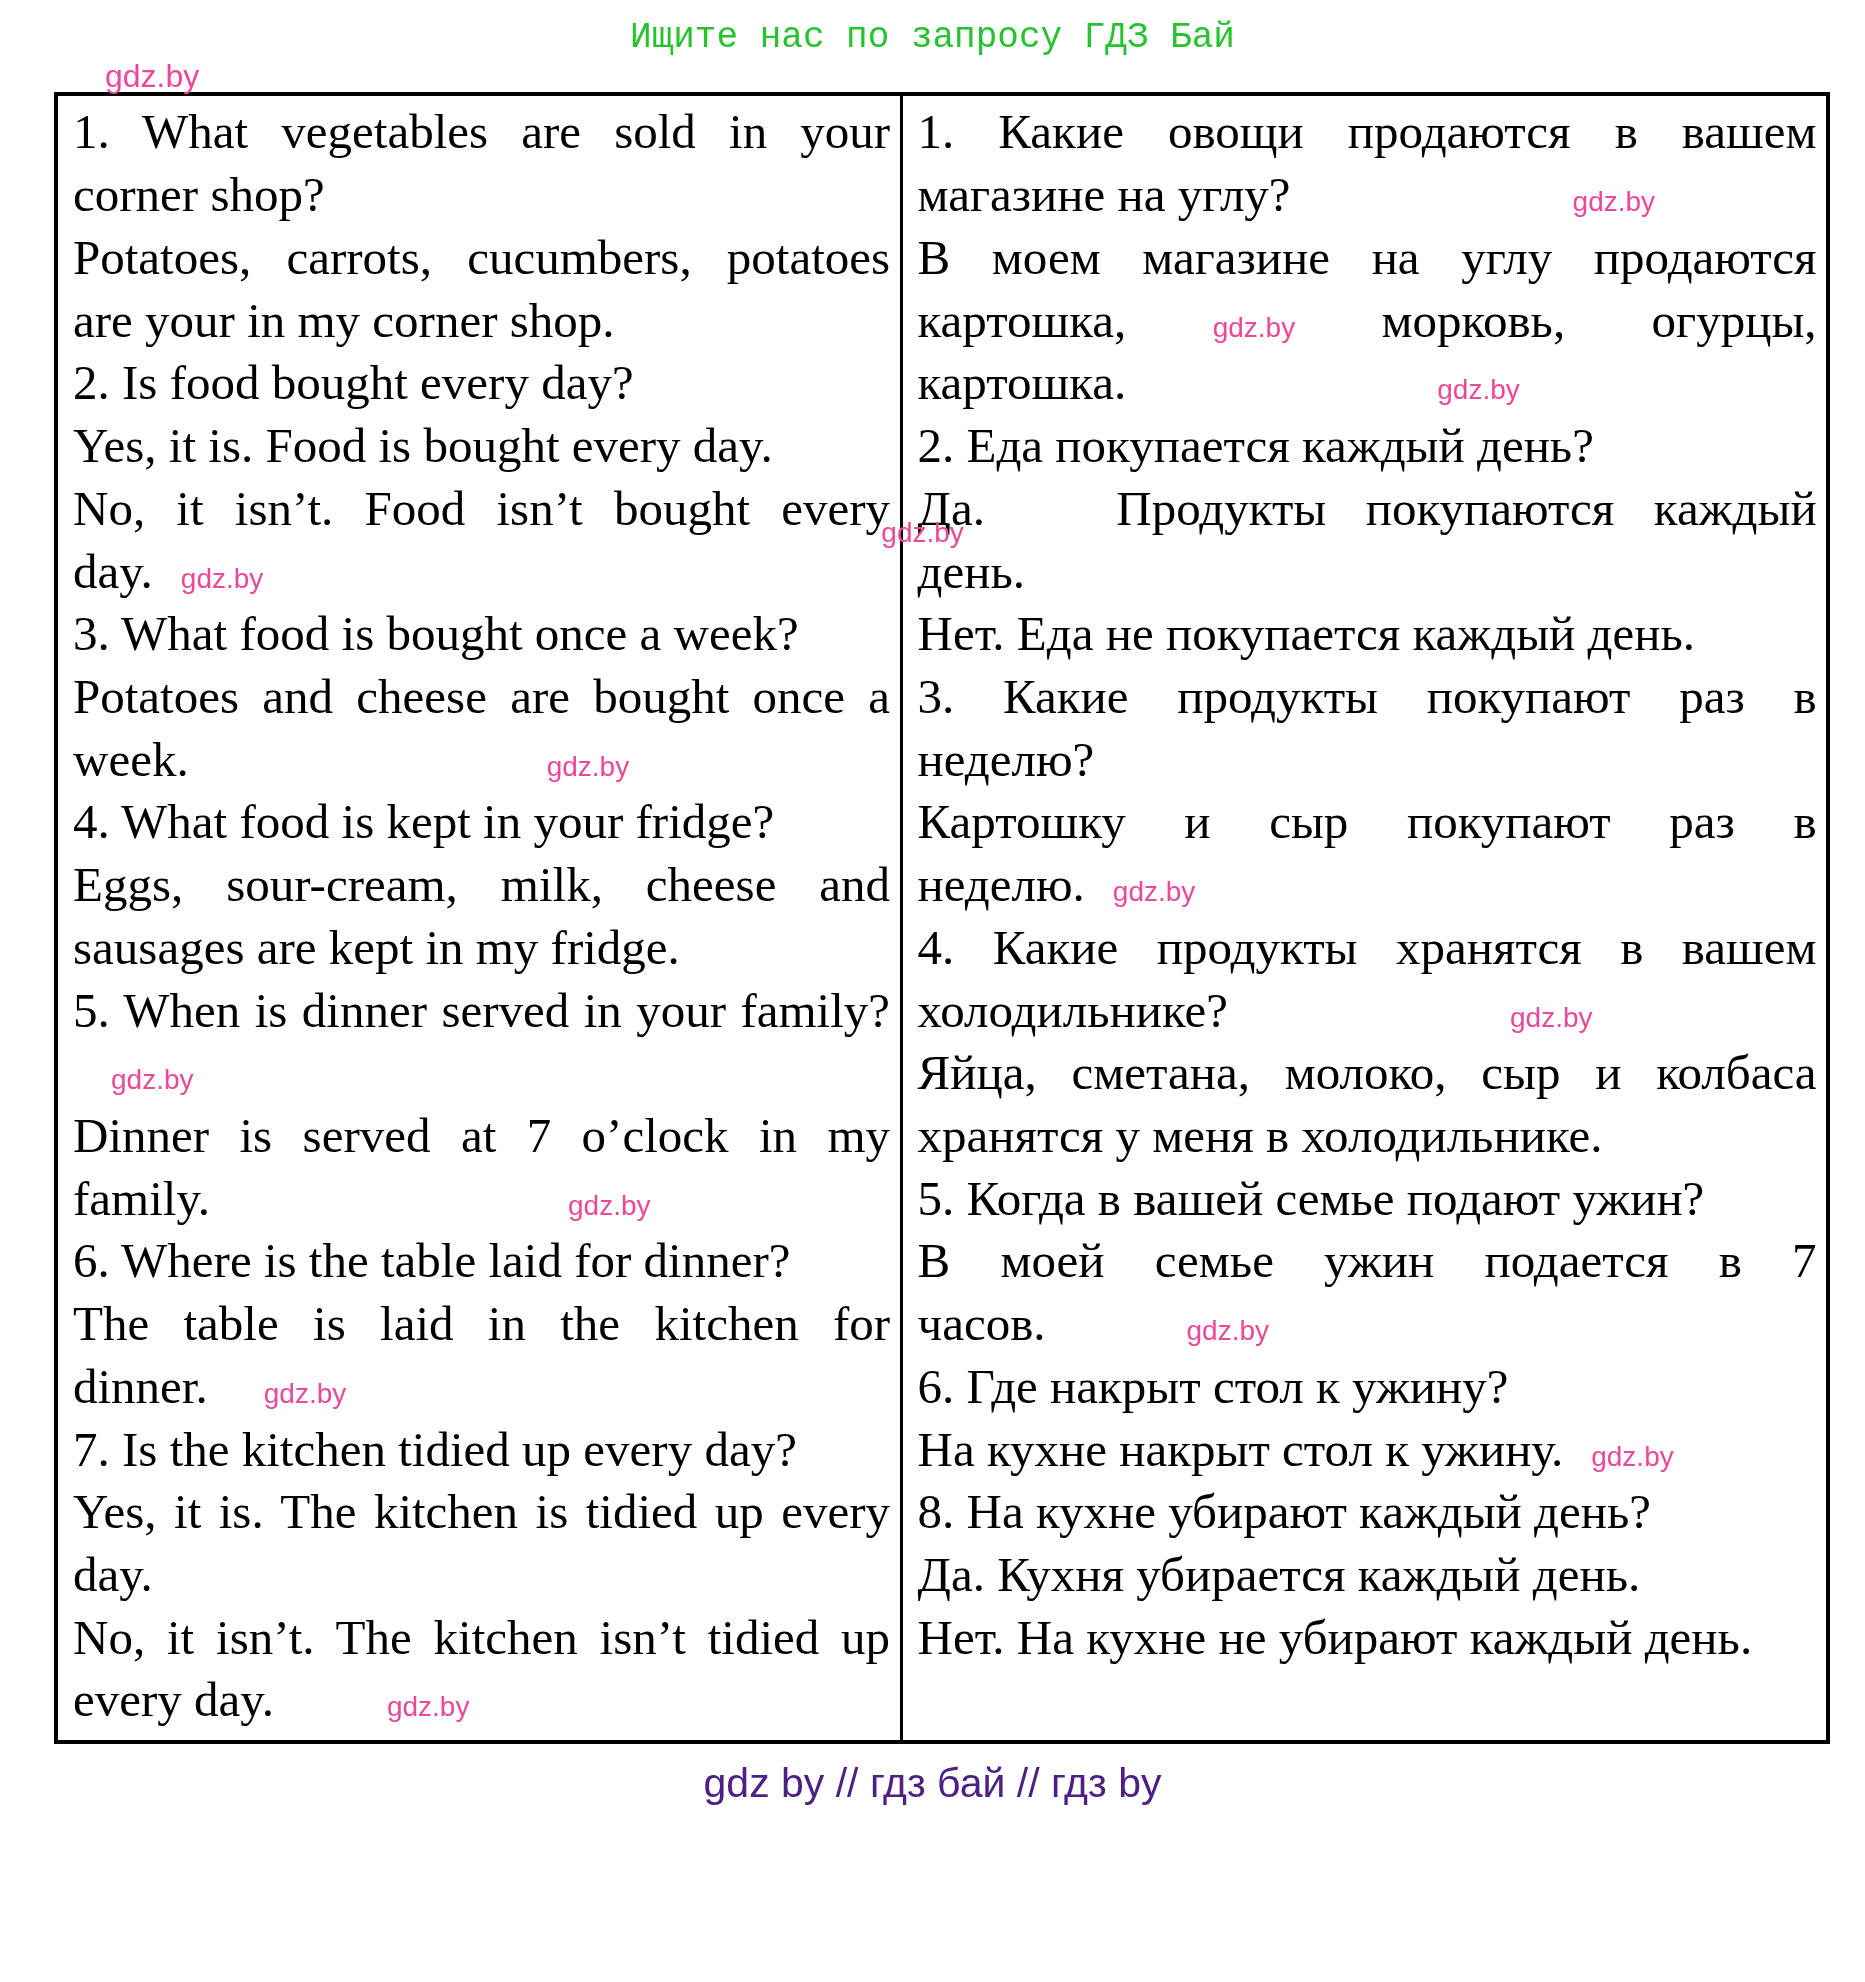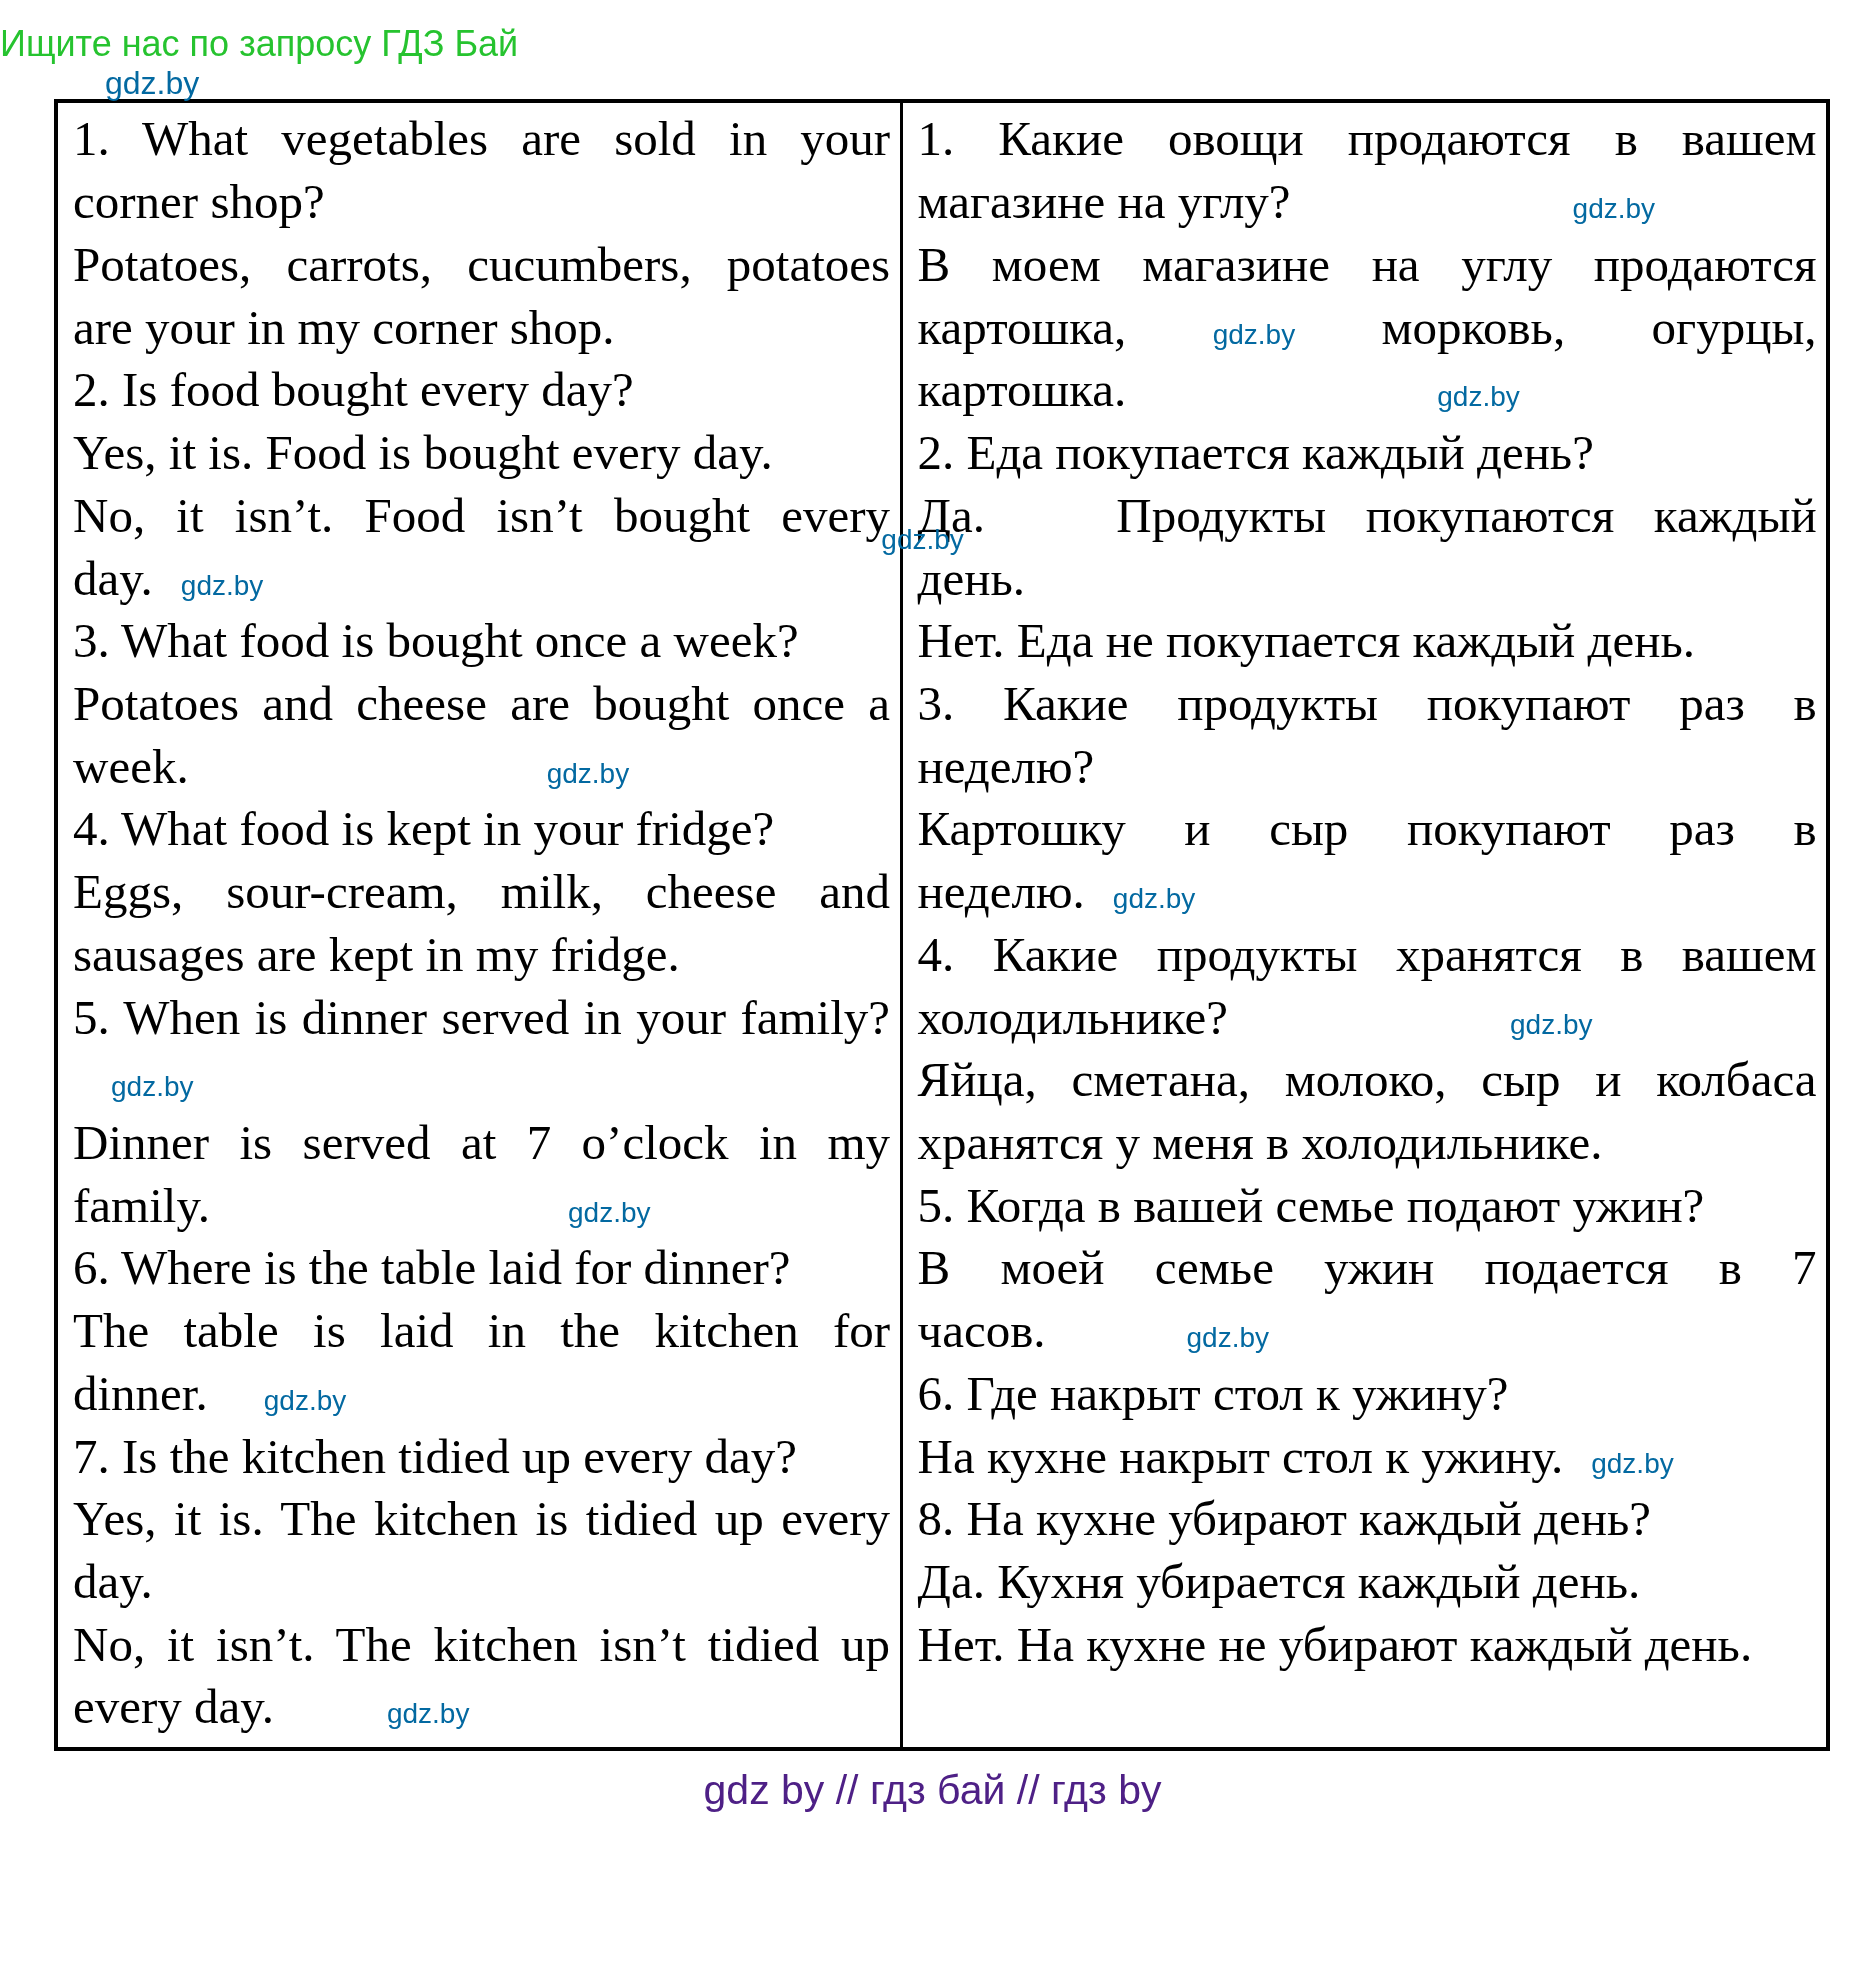--- a/index.html
+++ b/index.html
@@ -4,31 +4,31 @@
 <style>
   html, body { margin: 0; padding: 0; }
   body {
     width: 1865px; height: 1982px;
     background: #ffffff;
     overflow: hidden;
     font-family: "Liberation Serif", serif;
     color: #000000;
   }
   .promo {
-    padding-top: 23px;
-    text-align: left;
-    font-family: Liberation Sans, sans-serif;
+    padding-top: 17px;
+    text-align: center;
+    font-family: Liberation Mono, monospace;
     font-size: 36px;
     color: #26c32f;
   }
   .wm {
     font-family: "Liberation Sans", sans-serif;
     font-size: 28px;
     font-weight: normal;
-    color: #0369a1;
+    color: #ec4899;
     white-space: nowrap;
     letter-spacing: 0px;
   }
   .top-wm {
     display: block;
     margin: 1.9px 0 0 105px;
     font-size: 32px;
     line-height: 1;
   }
   .title {

